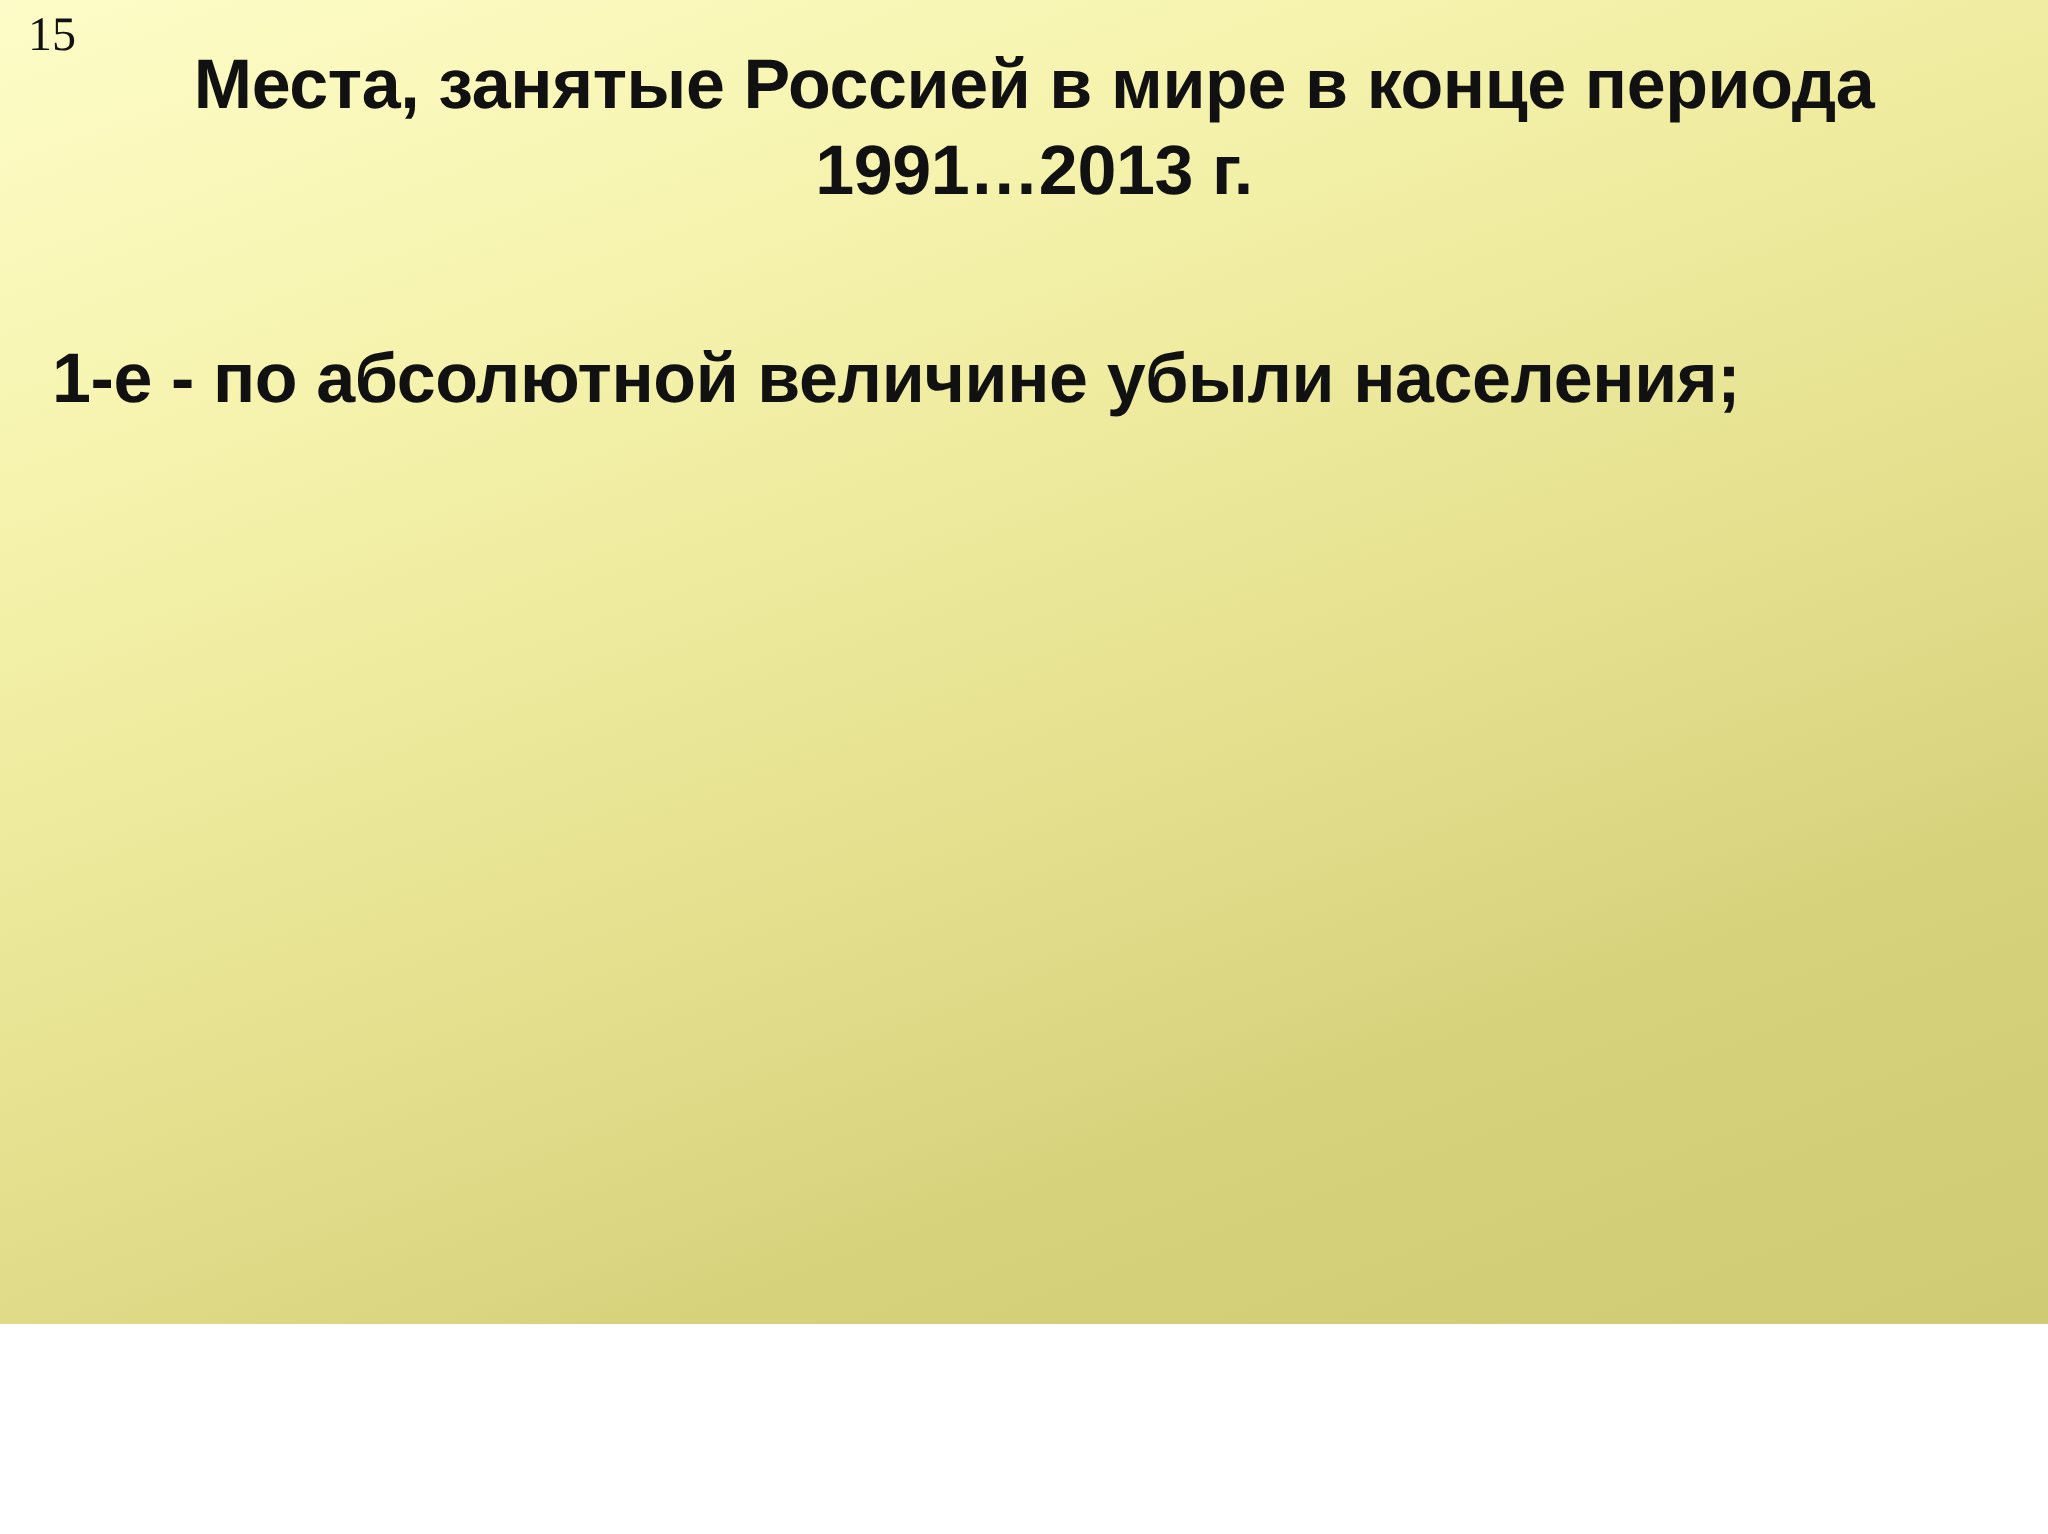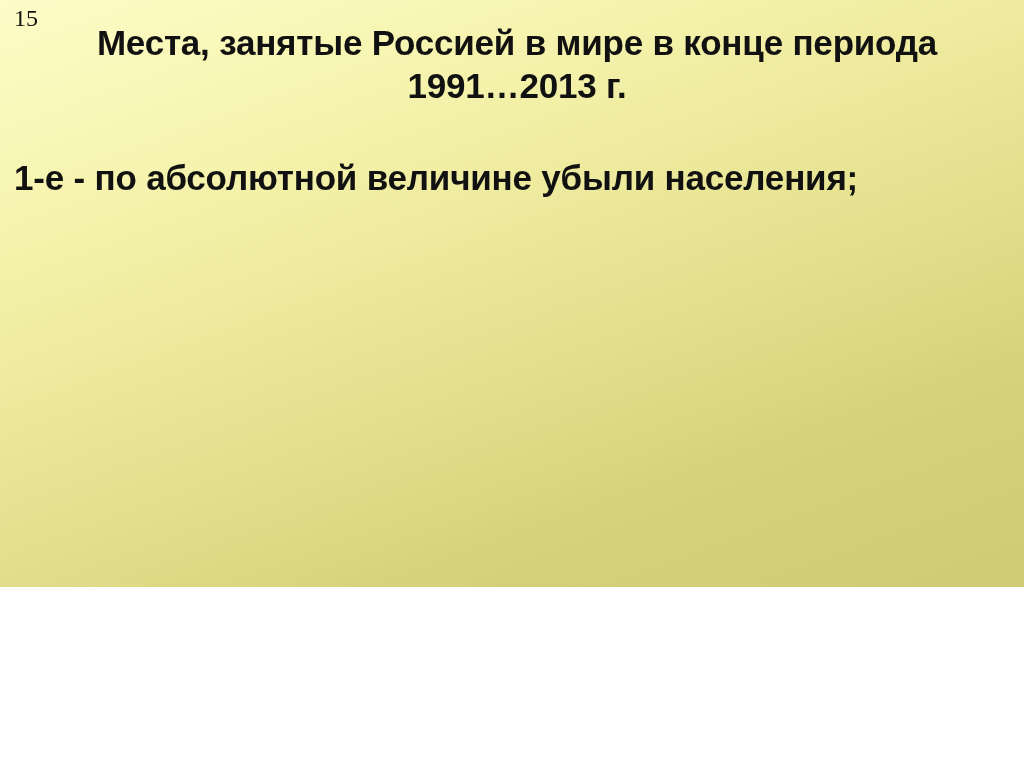--- a/index.html
+++ b/index.html
@@ -8,21 +8,21 @@
   }
   body {
     width: 1024px;
     height: 767px;
     overflow: hidden;
     font-family: "Liberation Sans", sans-serif;
   }
   .slide {
     position: relative;
     width: 1024px;
-    height: 587px;
+    height: 662px;
     box-sizing: border-box;
     background: linear-gradient(160deg,
         #fdfcc8 0%,
         #f8f6b4 18%,
         #efeca0 38%,
         #e3df8d 58%,
         #d6d27c 76%,
         #cfcb74 100%);
   }
   .slide-number {
@@ -52,21 +52,21 @@
     left: 10px;
     width: 990px;
   }
   .body-line {
     font-size: 35px;
     font-weight: bold;
     color: #111111;
     line-height: 1.25;
     letter-spacing: -0.2px;
     white-space: pre-wrap;
-    margin: 4px;
+    margin: 16px;
   }
 </style>
 </head>
 <body>
 
 <div class="slide">
 
   <div class="slide-number">15</div>
 
   <div class="slide-title">Места, занятые Россией в мире в конце периода 1991…2013 г.</div>

